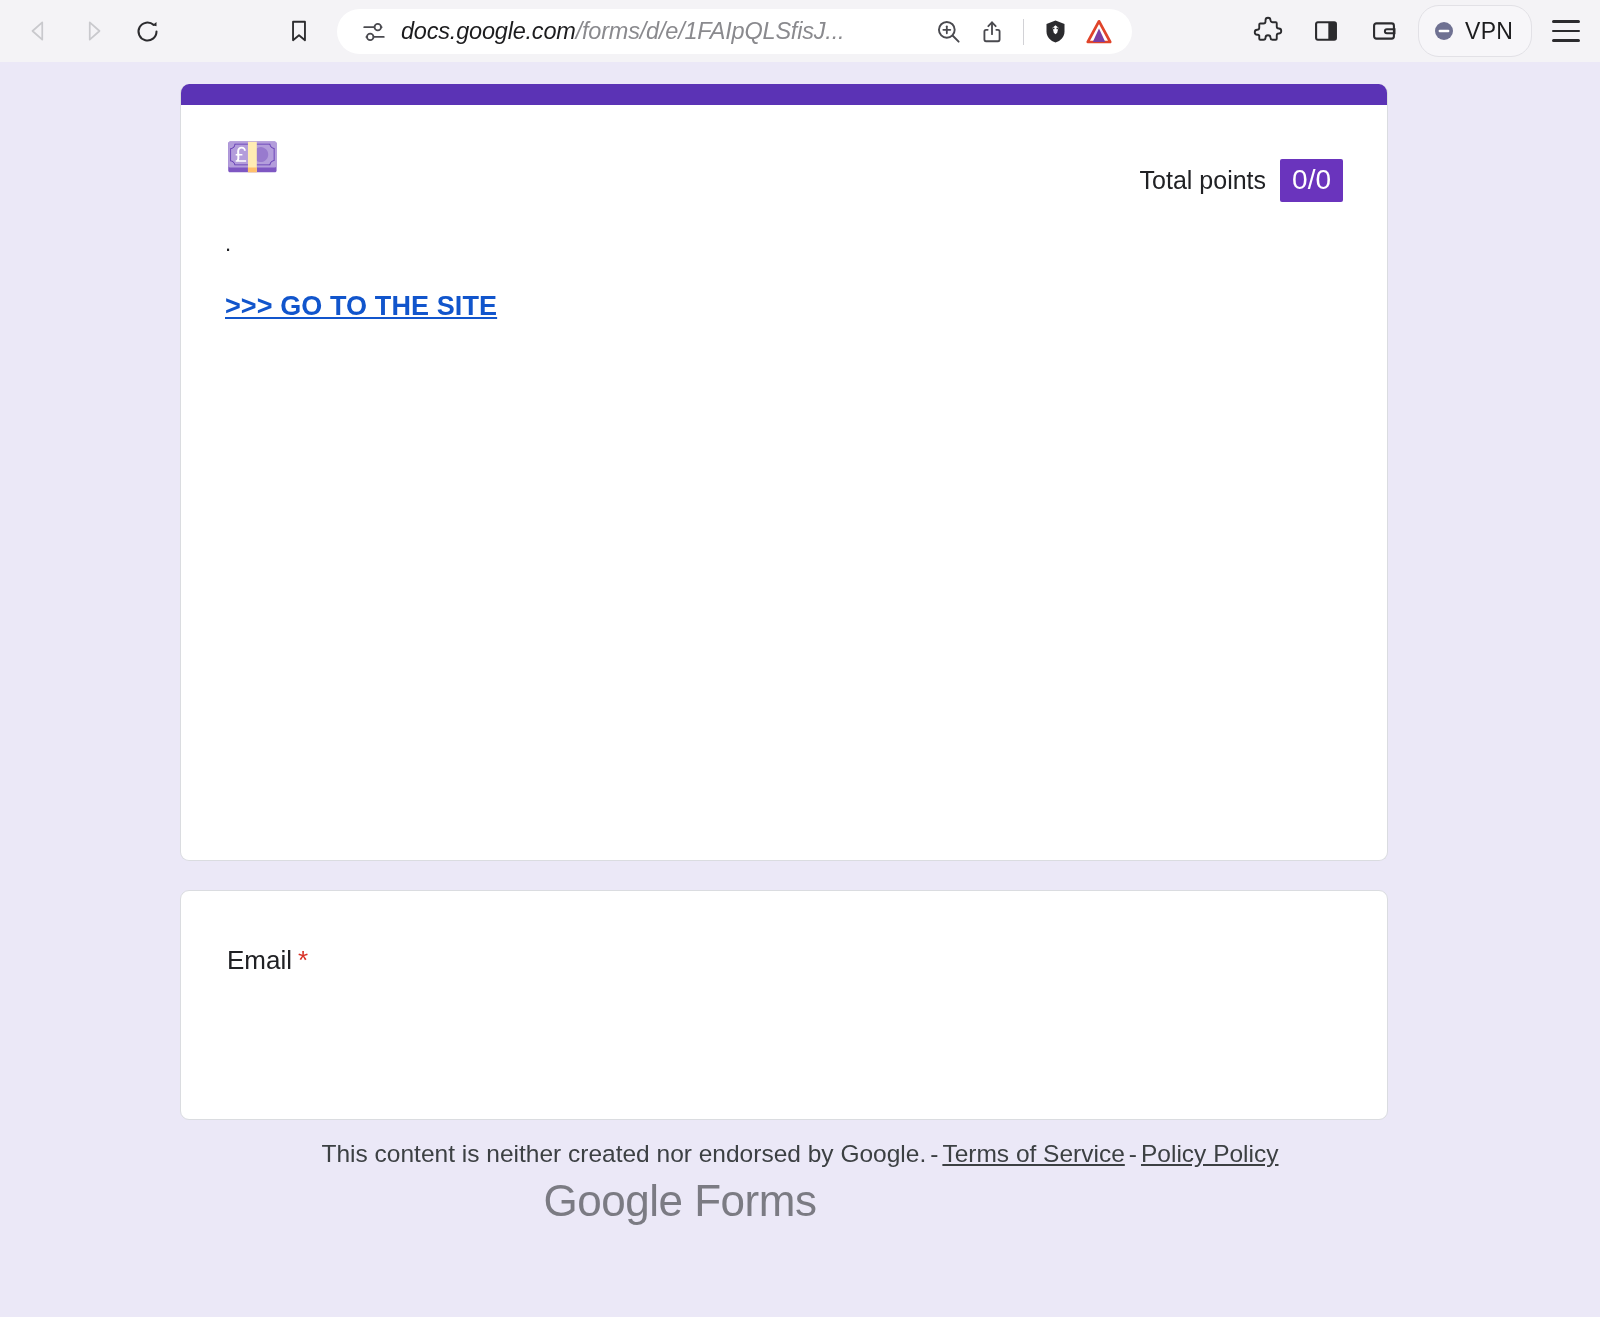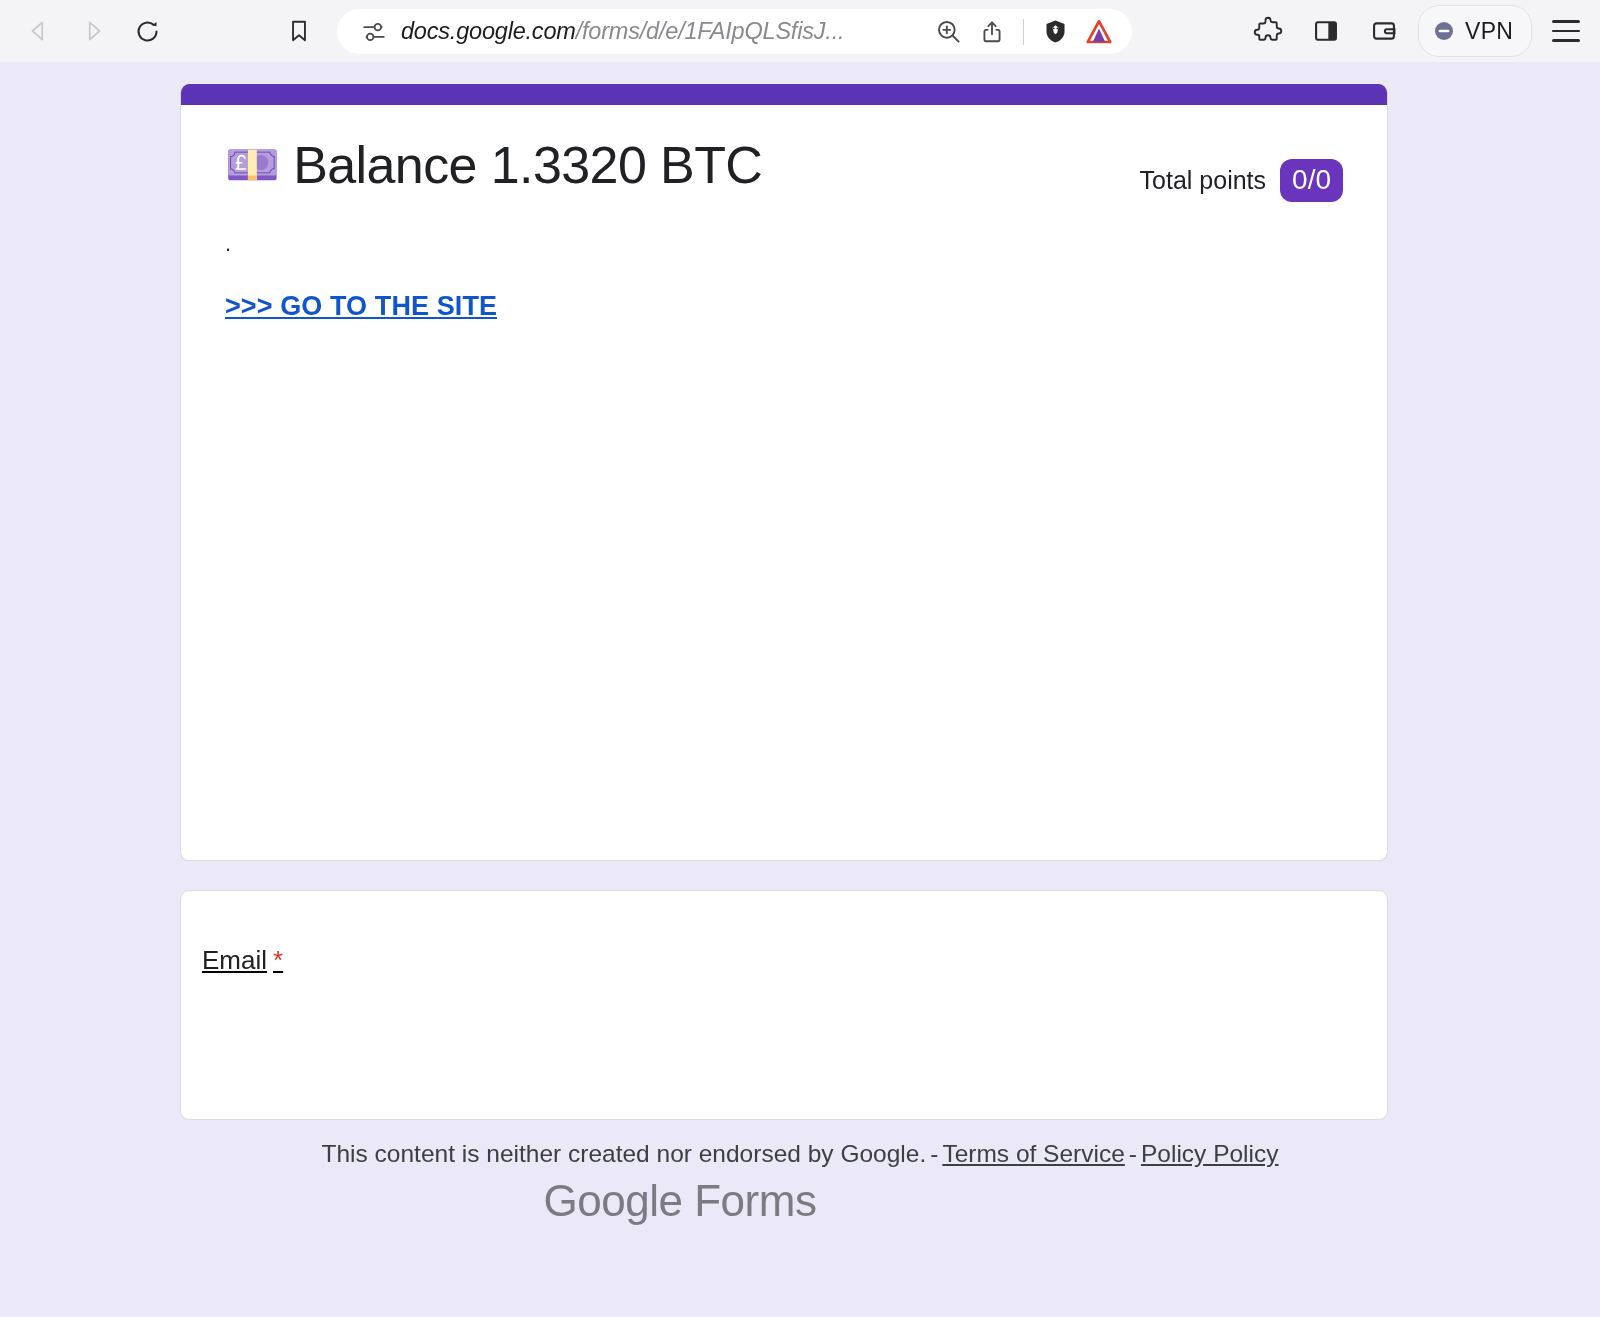--- a/index.html
+++ b/index.html
@@ -120,21 +120,21 @@
   }
   .title-emoji { font-size: 44px; line-height: 1; }
   .points-box {
     display: flex; align-items: center; gap: 14px;
     margin-top: 24px; white-space: nowrap;
   }
   .points-label { font-size: 25px; color: #202124; }
   .points-badge {
     background: #6a34bd; color: #ffffff;
     font-size: 28px;
-    border-radius: 12px;
+    border-radius: 2px;
     padding: 6px 12px 8px 12px;
     min-width: 62px; text-align: center;
     line-height: 1.05;
   }
   .desc-dot {
     margin-top: 28px;
     font-size: 22px; color: #202124;
     line-height: 1.3;
   }
   .site-link {
@@ -142,21 +142,21 @@
     margin-top: 32px;
     font-size: 27px;
     font-weight: bold;
     color: #1155cc;
     text-decoration: underline;
     letter-spacing: 0.1px;
     cursor: pointer;
   }
 
   #email-card { top: 828px; height: 230px; }
-  .email-inner { padding: 54px 46px 0 21px; text-decoration: underline; }
+  .email-inner { padding: 54px 46px 0 46px; }
   .field-label {
     font-size: 26px; color: #202124;
   }
   .req-star { color: #d93025; margin-left: 6px; font-size: 26px; }
   .email-input-wrap { margin-top: 32px; width: 560px; }
   .email-input {
     width: 100%;
     font-family: "Liberation Sans", sans-serif;
     font-size: 26px;
     color: #202124;
@@ -294,21 +294,20 @@
 </div>
 
 <div class="page">
 
   <div class="card" id="header-card">
     <div class="purple-bar"></div>
     <div class="header-inner">
       <div class="title-row">
         <div class="form-title">
           <span class="title-emoji">💷</span>
-          <span>Balance 1.3320 BTC</span>
         </div>
         <div class="points-box">
           <span class="points-label">Total points</span>
           <span class="points-badge">0/0</span>
         </div>
       </div>
       <div class="desc-dot">.</div>
       <a class="site-link" href="#">&gt;&gt;&gt; GO TO THE SITE</a>
     </div>
   </div>

